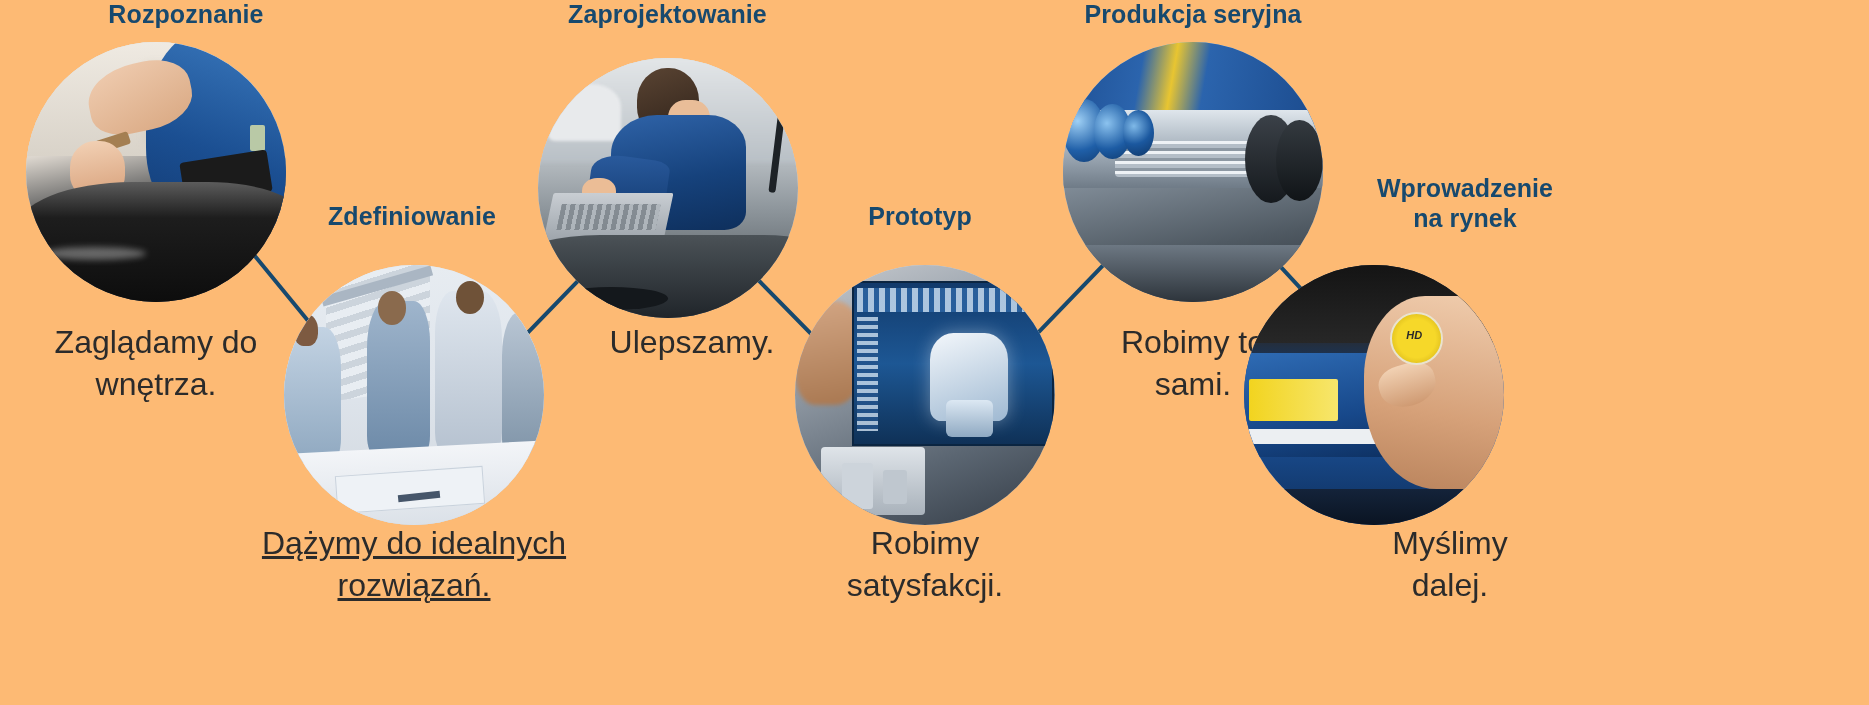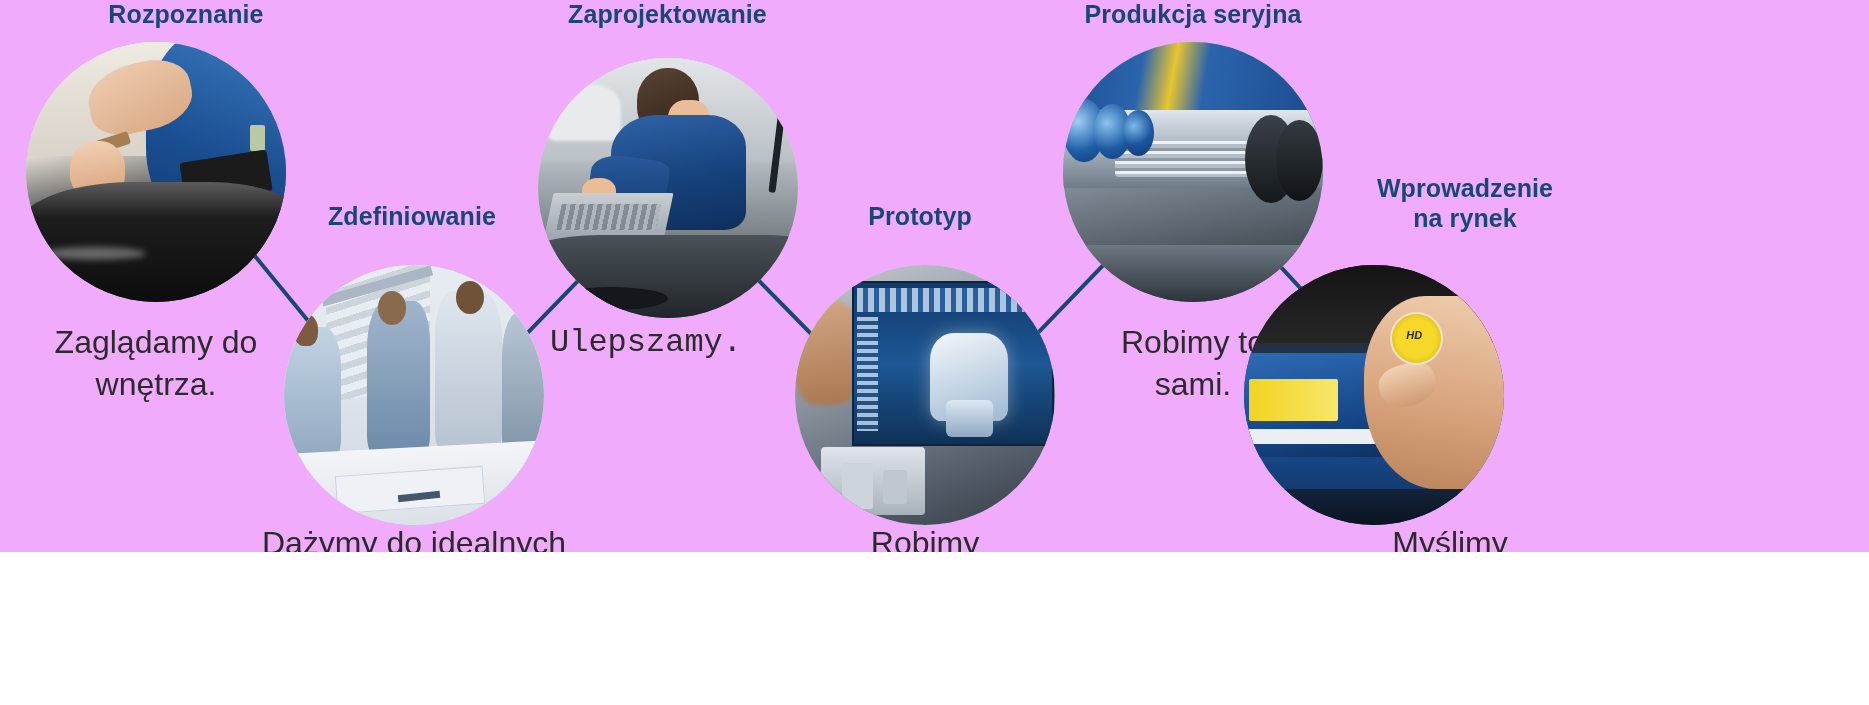--- a/index.html
+++ b/index.html
@@ -8,22 +8,22 @@
     padding: 0;
     background: #ffffff;
   }
   body {
     font-family: "Liberation Sans", "DejaVu Sans", sans-serif;
     -webkit-font-smoothing: antialiased;
   }
   #stage {
     position: relative;
     width: 1869px;
-    height: 552px;
-    background: #f0abfc;
+    height: 705px;
+    background: #fdba74;
     overflow: hidden;
   }
   
   #connectors {
     position: absolute;
     left: 0;
     top: 0;
     width: 1869px;
     height: 705px;
     z-index: 1;
@@ -214,21 +214,21 @@
         <i class="face"></i>
           <i class="tor"></i>
           <i class="arm"></i>
           <i class="hand"></i>
         <i class="lap"></i>
           <i class="key"></i>
           <i class="eng"></i>
           <i class="hose"></i>
       </div>
     </div>
-    <div class="step-caption" style="left:496px; top:322px; width:300px;font-family:Liberation Mono, monospace;">Ulepszamy.</div>
+    <div class="step-caption" style="left:542px; top:322px; width:300px;">Ulepszamy.</div>
   </div>
 
   <div class="node">
     <div class="step-title" style="left:800px; top:202px; width:240px;">Prototyp</div>
     <div class="circle" style="left:795px; top:265px; width:260px; height:260px;">
       <div class="ph ph4">
         <i class="hand"></i>
           <i class="mon"></i>
           <i class="ui"></i>
           <i class="ui2"></i>

